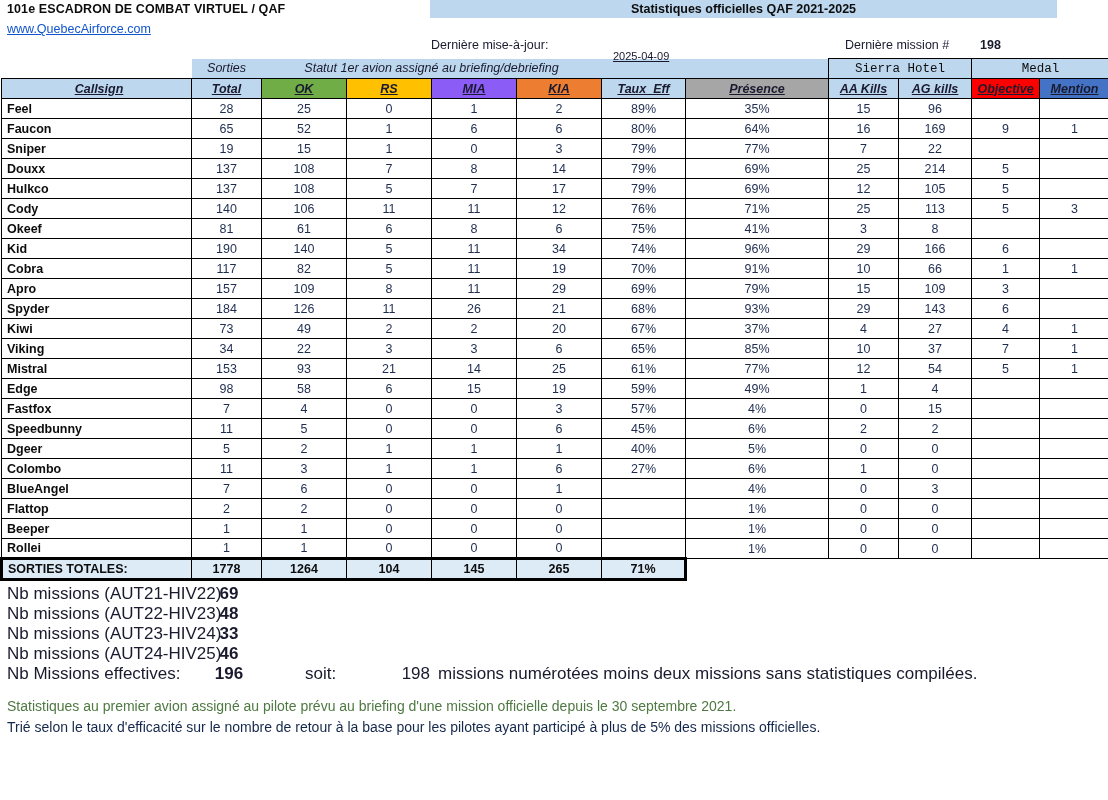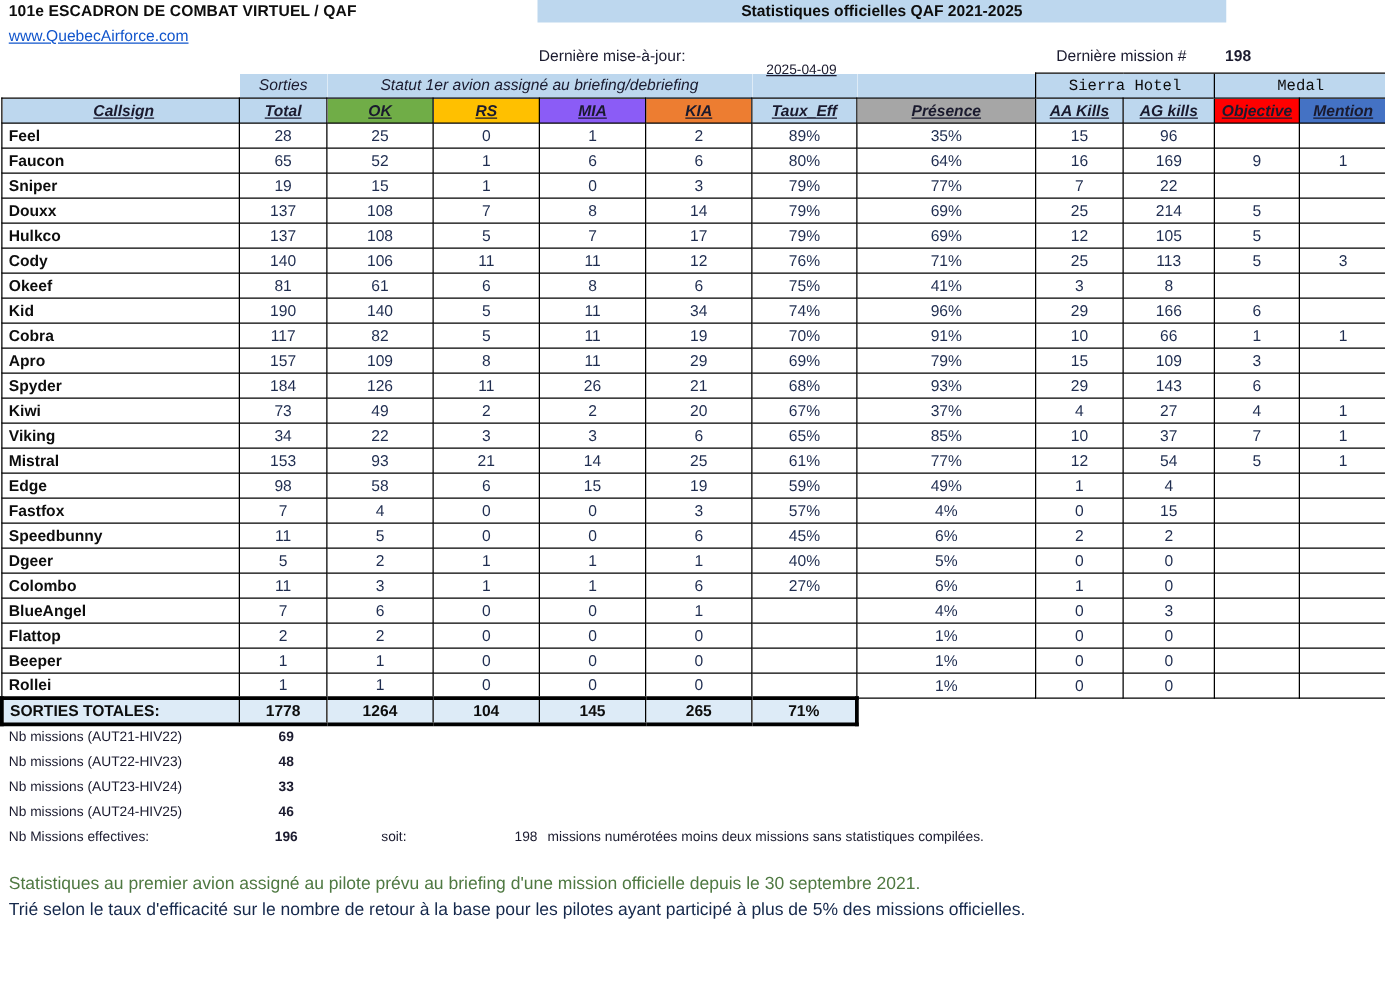--- a/index.html
+++ b/index.html
@@ -38,21 +38,21 @@
     top: 22px;
     font-size: 12.5px;
     color: #1155cc;
     text-decoration: underline;
     white-space: nowrap;
   }
   #stats-banner {
     position: absolute;
     left: 430px;
     top: 0px;
-    width: 551px;
+    width: 627px;
     height: 18px;
     background: #bdd7ee;
     text-align: center;
     font-weight: bold;
     font-size: 12.5px;
     line-height: 18px;
     color: #0d0d0d;
   }
 
   
@@ -178,21 +178,21 @@
   }
 
   
   #footer {
     position: relative;
     margin-top: 1px;
   }
   .fline {
     position: relative;
     height: 20px;
-    font-size: 11px;
+    font-size: 17px;
     padding-left: 40px;
   }
   .fline .lbl {
     position: absolute;
     left: 7px;
     top: 2px;
     white-space: nowrap;
   }
   .fline .val {
     position: absolute;

